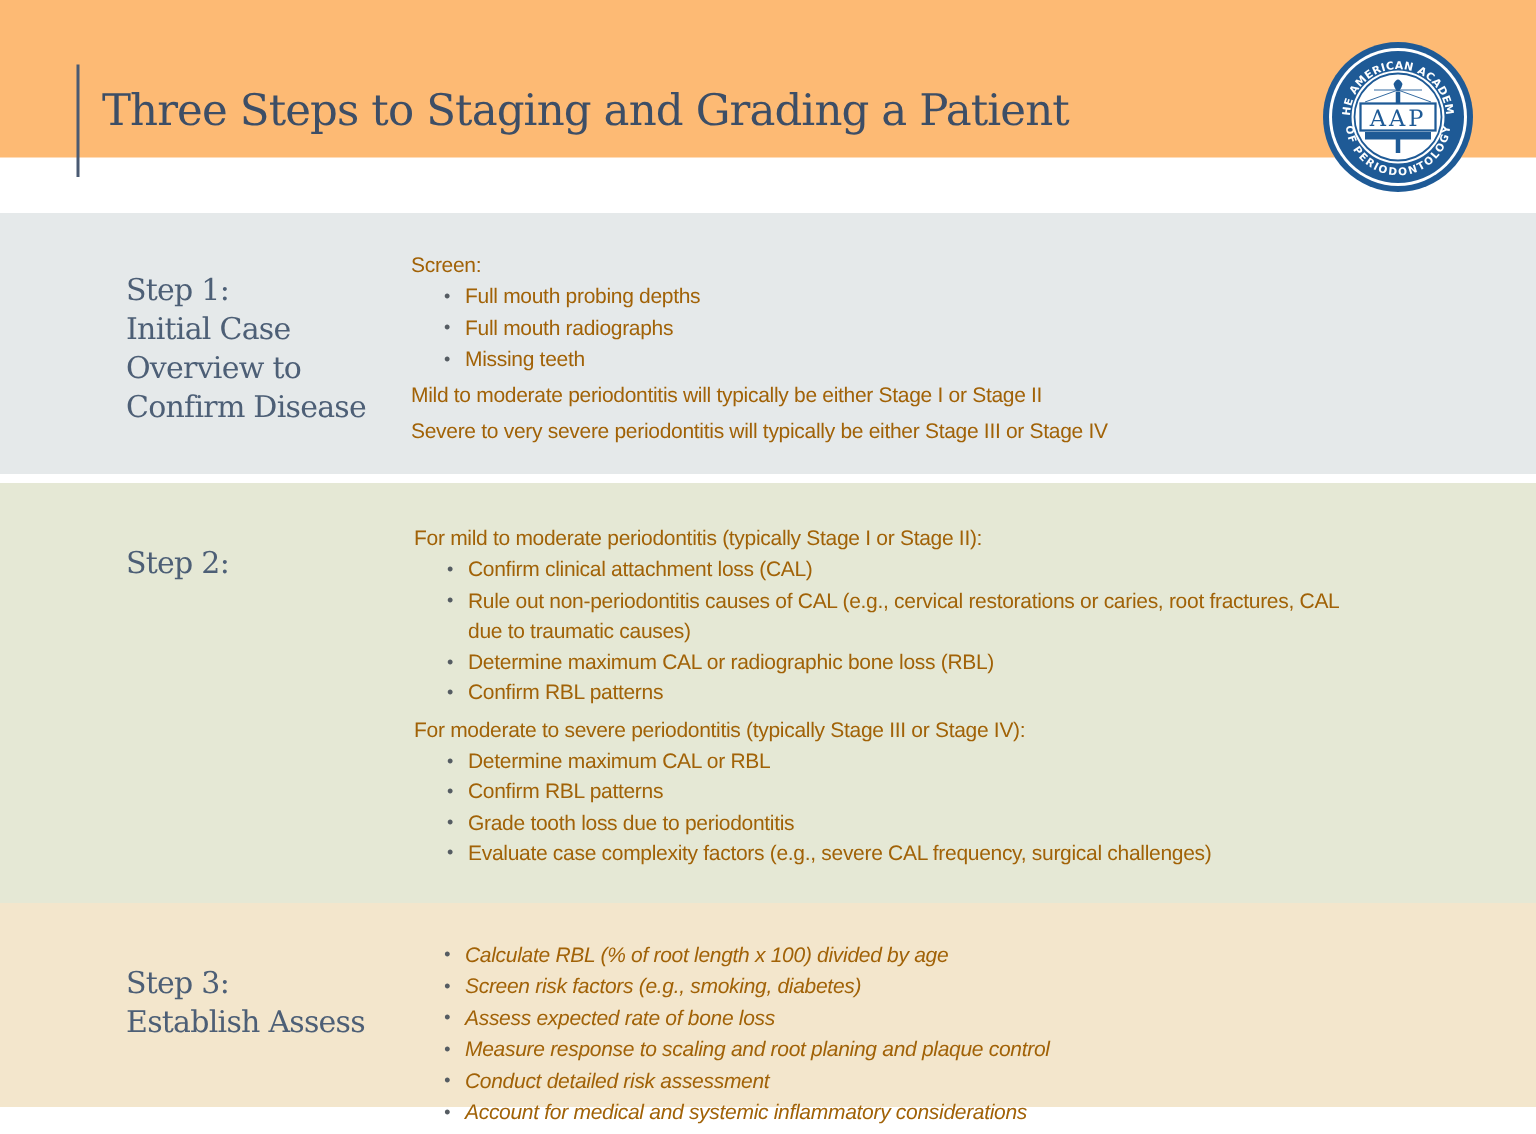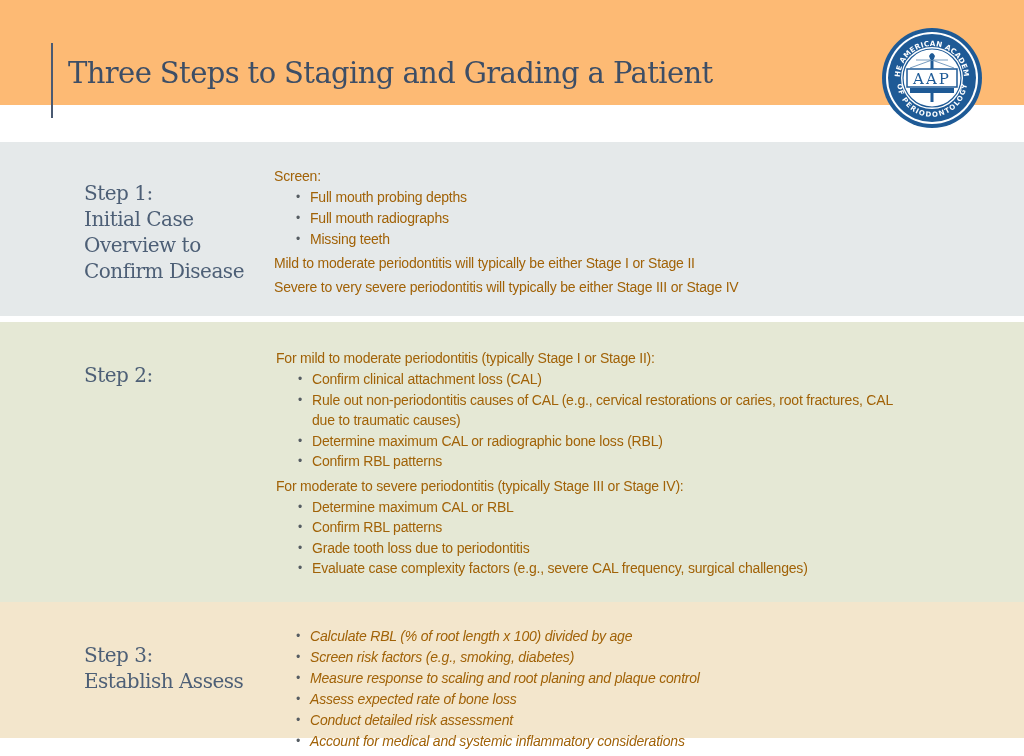--- a/index.html
+++ b/index.html
@@ -136,19 +136,19 @@
 
 <section class="section s3">
   <h2 class="step-title">
     <span>Step 3:</span>
     <span>Establish Assess</span>
   </h2>
   <div class="content">
     <ul class="bullets">
       <li>Calculate RBL (% of root length x 100) divided by age</li>
       <li>Screen risk factors (e.g., smoking, diabetes)</li>
+      <li>Assess expected rate of bone loss</li>
       <li>Measure response to scaling and root planing and plaque control</li>
-      <li>Assess expected rate of bone loss</li>
       <li>Conduct detailed risk assessment</li>
       <li>Account for medical and systemic inflammatory considerations</li>
     </ul>
   </div>
 </section>
 
 </body></html>

